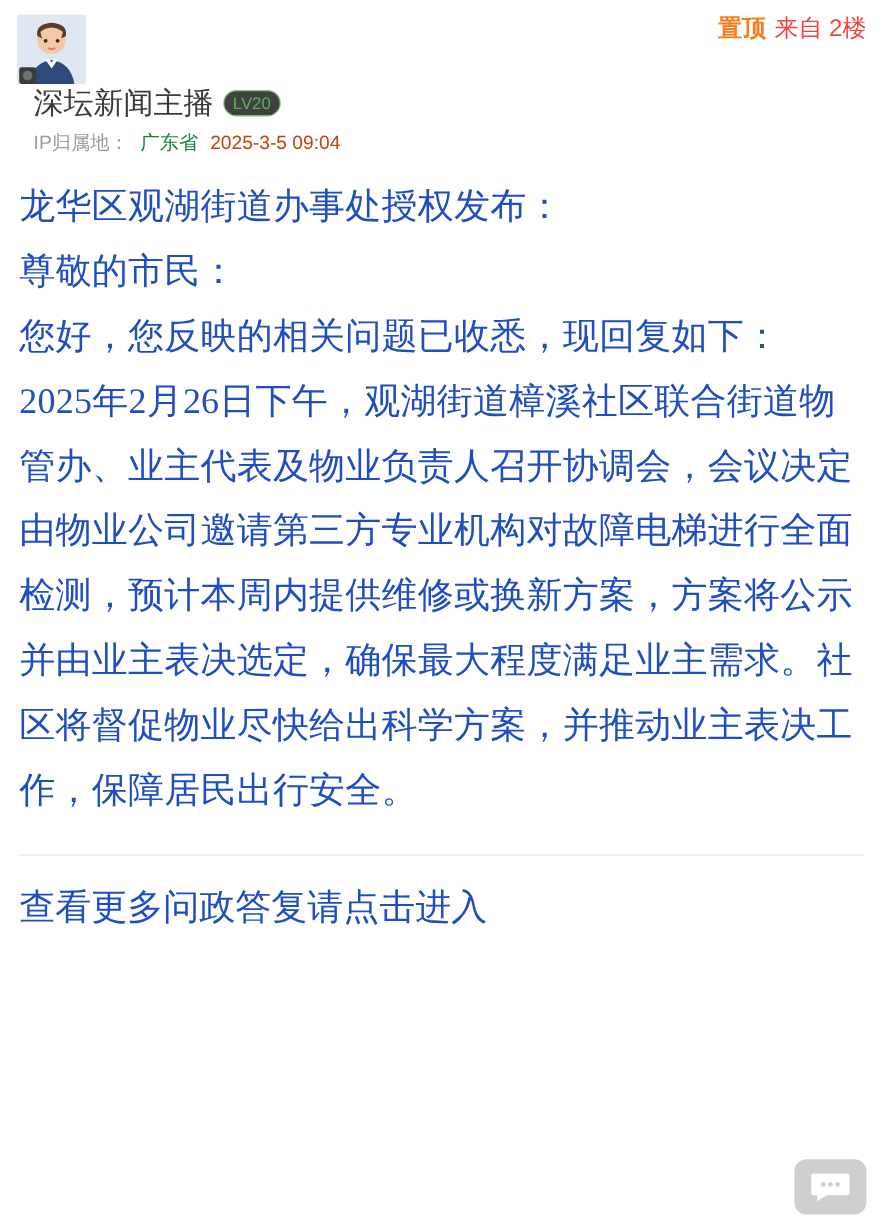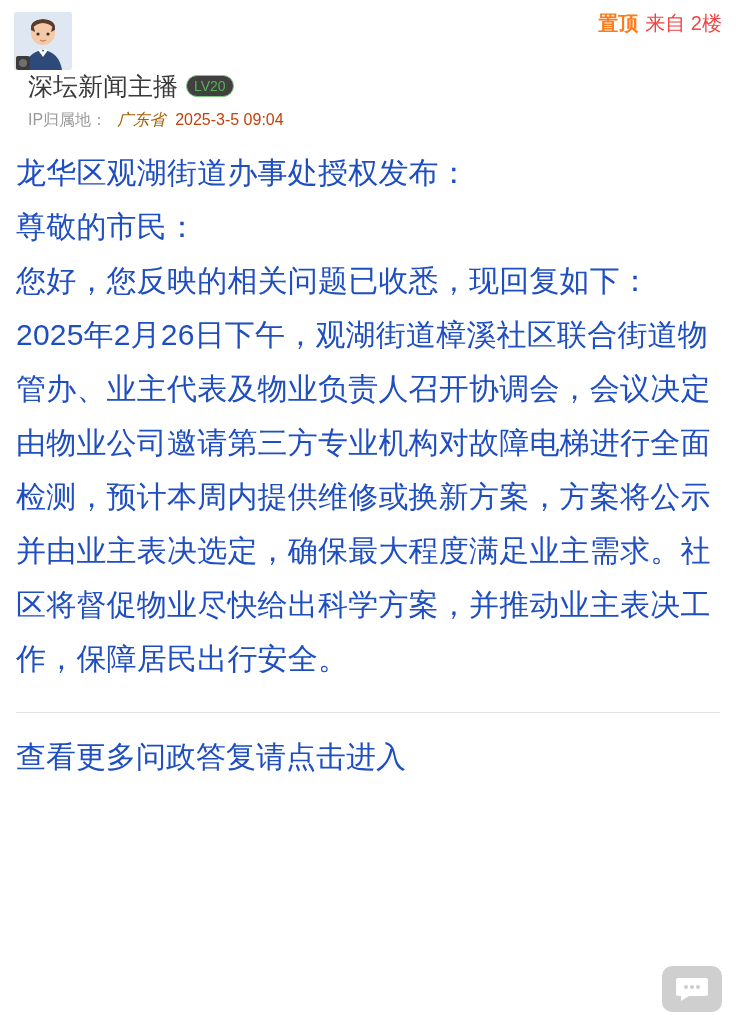--- a/index.html
+++ b/index.html
@@ -84,21 +84,21 @@
     display: flex;
     align-items: center;
     gap: 10px;
     margin-top: 6px;
     color: #9a9a9a;
     font-size: 16px;
     line-height: 24px;
     white-space: nowrap;
   }
   .meta-ip { color: #9a9a9a; }
-  .meta-region { color: #a16207; font-style: italic; }
+  .meta-region { color: #15803d; }
   .meta-time { color: #c2410c; }
 
   .header-right {
     position: absolute;
     right: 14px;
     top: 10px;
     display: flex;
     align-items: center;
     gap: 7px;
     font-size: 20px;
@@ -111,20 +111,21 @@
   .post-body {
     padding: 8px 16px 0 16px;
     color: #1f4ec0;
     font-size: 30px;
     line-height: 54px;
     letter-spacing: 0.2px;
     word-break: break-all;
   }
   .post-body p {
     margin: 0;
+    font-family: Liberation Serif, serif;
   }
 
   
   .divider {
     margin: 26px 16px 0 16px;
     height: 1px;
     background: #e2e2e2;
   }
   .more-link {
     padding: 22px 16px 0 16px;

